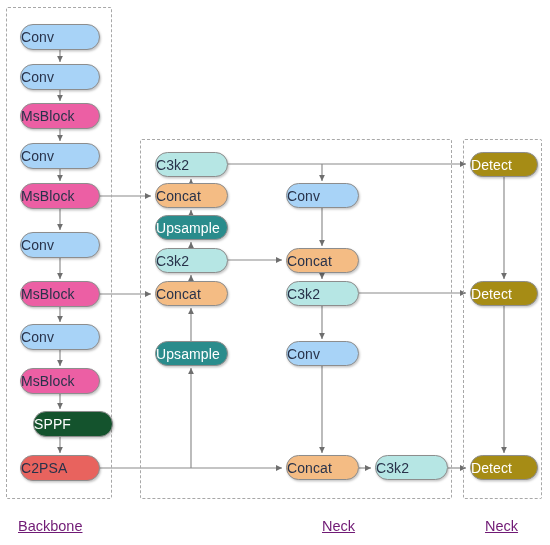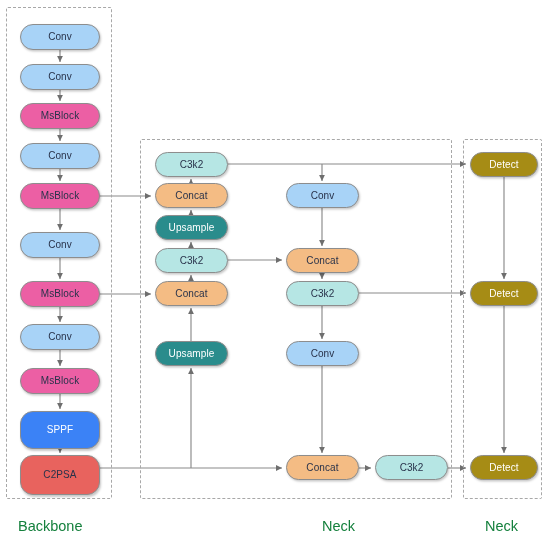--- a/index.html
+++ b/index.html
@@ -1,24 +1,24 @@
 <!DOCTYPE html>
 <html><head>
 <meta charset="utf-8">
 <style>
   html,body{margin:0;padding:0;background:#ffffff;}
   body{width:550px;height:545px;font-family:"Liberation Sans",sans-serif;-webkit-font-smoothing:antialiased;}
   #canvas{position:relative;width:550px;height:545px;overflow:hidden;background:#fff;}
   svg.wires{position:absolute;left:0;top:0;width:550px;height:545px;pointer-events:none;}
   .group-box{position:absolute;border:1.4px dashed #a8a8a8;border-radius:2px;box-sizing:border-box;}
-  .node{position:absolute;box-sizing:border-box;display:flex;align-items:center;justify-content:center;
-        border-radius:13px;border:1px solid #8d8d8d;font-size:10px;letter-spacing:.1px;
+  .node{position:absolute;box-sizing:border-box;display:flex;align-items:center;justify-content:flex-start;
+        border-radius:13px;border:1px solid #8d8d8d;font-size:14px;letter-spacing:.1px;
         box-shadow:1px 1.5px 2.2px rgba(0,0,0,.22);}
   .node span{pointer-events:none;line-height:1;}
-  .sec-label{position:absolute;font-size:14.5px;color:#15803d;white-space:nowrap;}
+  .sec-label{position:absolute;font-size:14.5px;color:#701a75;white-space:nowrap;text-decoration:underline;}
 </style>
 </head>
 <body>
 
 <div id="canvas">
 
   <svg class="wires" viewBox="0 0 550 545">
     <defs>
       <marker id="ah" markerWidth="7" markerHeight="7" refX="5.4" refY="2.6" orient="auto" markerUnits="strokeWidth">
         <path d="M0,0 L0,5.2 L5.4,2.6 z" fill="#6e6e6e"></path>
@@ -84,24 +84,24 @@
       </div>
       <div class="node" style="left: 20px; top: 281px; width: 80px; height: 26px; background: rgb(236, 95, 164); color: rgb(40, 50, 74);">
         <span>MsBlock</span>
       </div>
       <div class="node" style="left: 20px; top: 324px; width: 80px; height: 26px; background: rgb(168, 211, 247); color: rgb(40, 50, 74);">
         <span>Conv</span>
       </div>
       <div class="node" style="left: 20px; top: 368px; width: 80px; height: 26px; background: rgb(236, 95, 164); color: rgb(40, 50, 74);">
         <span>MsBlock</span>
       </div>
-      <div class="node" style="left: 20px; top: 411px; width: 80px; height: 38px; background: #3b82f6; color: rgb(255, 255, 255);">
+      <div class="node" style="left: 33px; top: 411px; width: 80px; height: 26px; background: #14532d; color: rgb(255, 255, 255);">
         <span>SPPF</span>
       </div>
-      <div class="node" style="left: 20px; top: 455px; width: 80px; height: 40px; background: rgb(232, 99, 94); color: rgb(40, 50, 74);">
+      <div class="node" style="left: 20px; top: 455px; width: 80px; height: 26px; background: rgb(232, 99, 94); color: rgb(40, 50, 74);">
         <span>C2PSA</span>
       </div>
       <div class="node" style="left: 155px; top: 152px; width: 73px; height: 25px; background: rgb(182, 230, 228); color: rgb(40, 50, 74);">
         <span>C3k2</span>
       </div>
       <div class="node" style="left: 155px; top: 183px; width: 73px; height: 25px; background: rgb(244, 188, 132); color: rgb(40, 50, 74);">
         <span>Concat</span>
       </div>
       <div class="node" style="left: 155px; top: 215px; width: 73px; height: 25px; background: rgb(42, 140, 140); color: rgb(255, 255, 255);">
         <span>Upsample</span>

